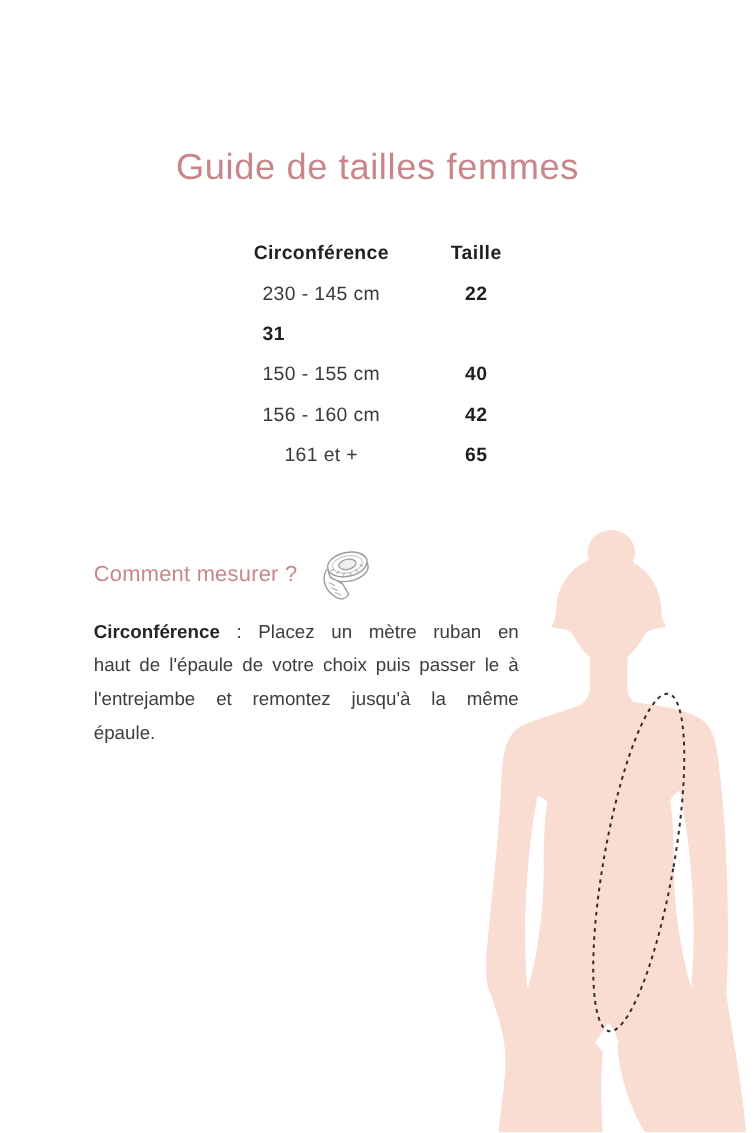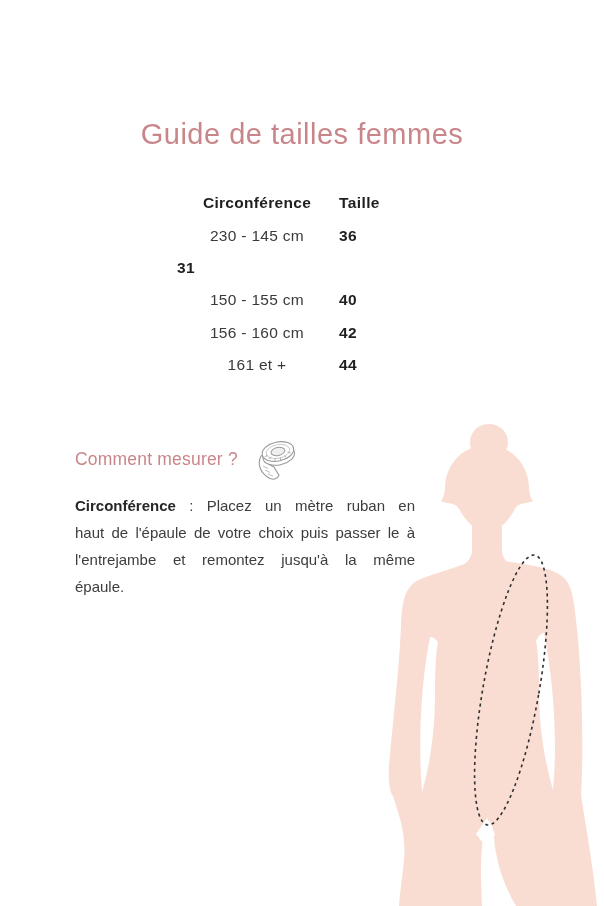--- a/index.html
+++ b/index.html
@@ -17,21 +17,21 @@
     text-align:center;
     font-size:29px;font-weight:400;letter-spacing:.5px;
     color:#c9868a;
     margin-top:32px;
   }
 
   
   .size-table{position:absolute;top:187px;left:176px;}
   .trow{display:flex;height:32.4px;align-items:center;}
   .c-col{width:162px;text-align:center;}
-  .s-col{width:84px;text-align:left;margin-left:1px;}
+  .s-col{width:84px;text-align:center;margin-left:1px;}
   .thead .c-col,.thead .s-col{font-weight:700;color:#1f1f1f;font-size:15.5px;letter-spacing:.4px;}
   .trow .c-col{font-size:15.5px;color:#3a3a3a;letter-spacing:.3px;}
   .trow .s-col{font-size:15.5px;font-weight:700;color:#1f1f1f;letter-spacing:.4px;}
   .thead .c-col{color:#1f1f1f;}
 
   
   .howto-heading{
     position:absolute;top:449px;left:75px;
     font-size:17.5px;color:#c9868a;letter-spacing:.2px;
   }
@@ -56,36 +56,36 @@
 
   <div class="title">Guide de tailles femmes</div>
 
   <div class="size-table">
     <div class="trow thead">
       <div class="c-col">Circonférence</div>
       <div class="s-col">Taille</div>
     </div>
     <div class="trow">
       <div class="c-col">230 - 145 cm</div>
-      <div class="s-col">36</div>
+      <div class="s-col">22</div>
     </div>
     <div class="trow">
       <div class="s-col">31</div>
     </div>
     <div class="trow">
       <div class="c-col">150 - 155 cm</div>
       <div class="s-col">40</div>
     </div>
     <div class="trow">
       <div class="c-col">156 - 160 cm</div>
       <div class="s-col">42</div>
     </div>
     <div class="trow">
       <div class="c-col">161 et +</div>
-      <div class="s-col">44</div>
+      <div class="s-col">65</div>
     </div>
   </div>
 
   <div class="howto-heading">Comment mesurer ?</div>
 
   <div class="tape-icon">
     <svg width="46" height="46" viewBox="0 0 46 46">
 
       <path d="M9,19 C5,27 8,36 18,41.5 C21.5,43 25,41.5 27,38.5 L22,30 C15,27 12,23 13,18 Z" fill="#ffffff" stroke="#9a9a9a" stroke-width="1.1"></path>
       <path d="M12,25 l4,2 M11,29 l5,2.5 M13,33 l5,2.5 M16,37 l5,2" stroke="#b3b3b3" stroke-width=".9" fill="none"></path>

